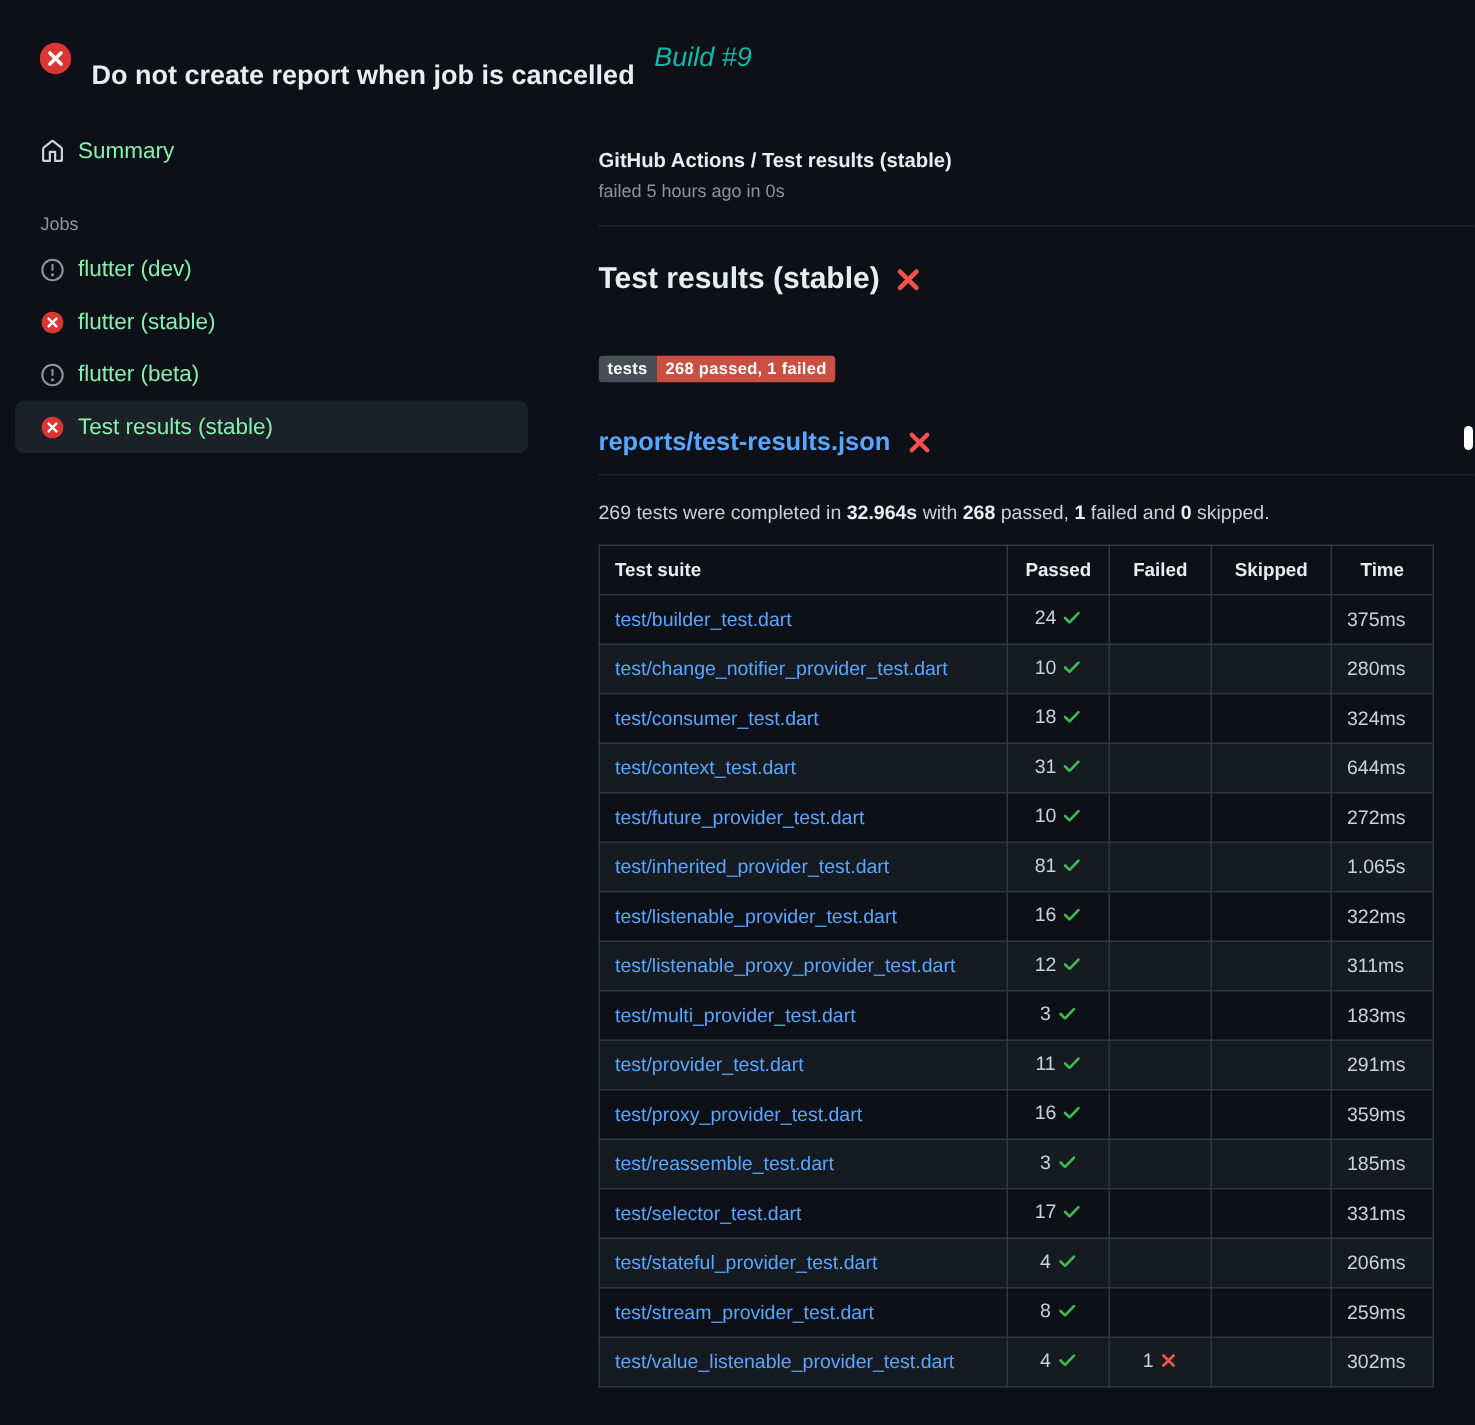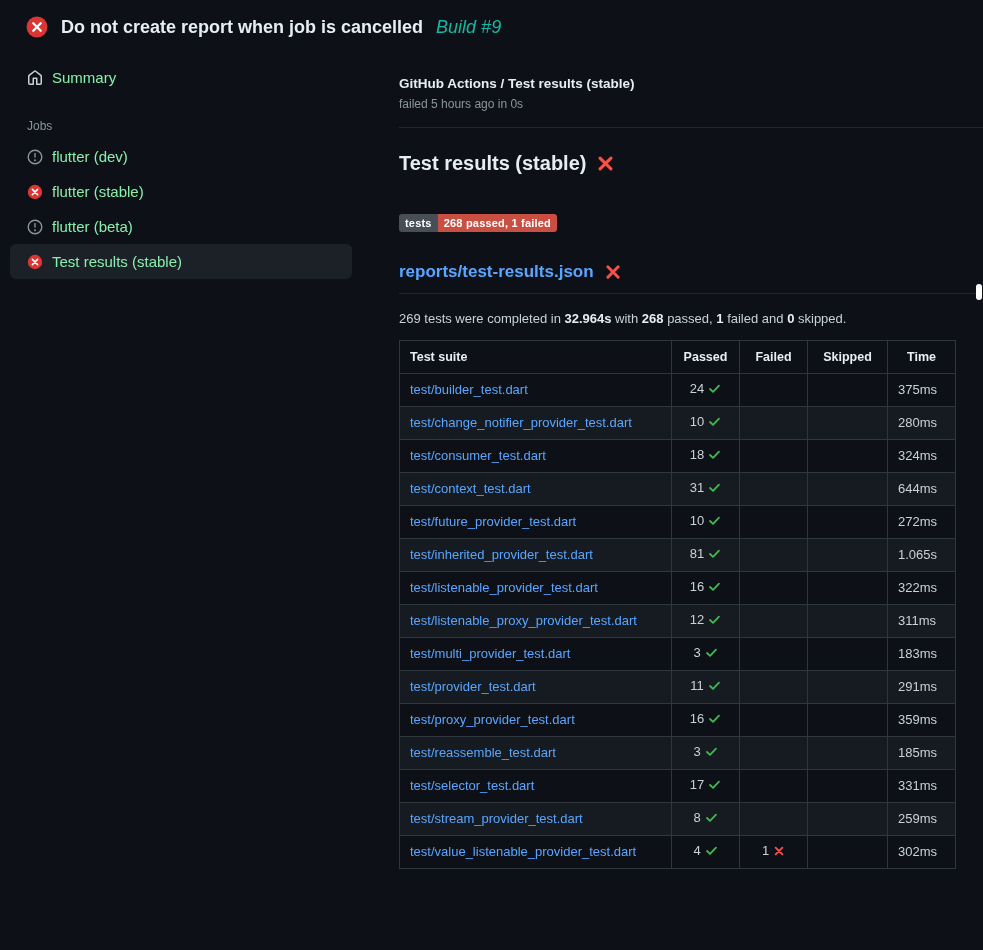--- a/index.html
+++ b/index.html
@@ -14,21 +14,21 @@
   }
   a { text-decoration: none; }
 
   
   .topbar {
     display: flex;
     align-items: center;
     gap: 13px;
     padding: 16px 24px 12px 26px;
   }
-  .topbar .title { font-size: 18px; font-weight: 700; color: #e6edf3; }
+  .topbar .title { font-size: 18px; font-weight: 700; color: #e6edf3; margin-top: 24px; }
   .topbar .build { font-size: 18px; color: #14b8a6; font-style: italic; }
 
   
   .layout { display: flex; align-items: flex-start; }
 
   
   .sidebar { width: 383px; flex: none; padding: 10px 0 0 10px; }
   .side-item {
     display: flex;
     align-items: center;
@@ -363,20 +363,29 @@
           <tr>
         <td class="cell-suite"><a href="#" class="suite-link">test/selector_test.dart</a></td>
         <td class="cell-passed"><span class="num">17</span><span class="mark"><svg width="13" height="13" viewBox="0 0 16 16">
                   <path d="M2.5 8.6 L6.2 12.2 L13.5 4.6" fill="none" stroke="#3fb950" stroke-width="2.2" stroke-linecap="round" stroke-linejoin="round"></path>
                 </svg></span></td>
         <td class="cell-failed"><span class="num"></span></td>
         <td class="cell-skipped"></td>
         <td class="cell-time">331ms</td>
       </tr>
           <tr>
+        <td class="cell-suite"><a href="#" class="suite-link">test/stateful_provider_test.dart</a></td>
+        <td class="cell-passed"><span class="num">4</span><span class="mark"><svg width="13" height="13" viewBox="0 0 16 16">
+                  <path d="M2.5 8.6 L6.2 12.2 L13.5 4.6" fill="none" stroke="#3fb950" stroke-width="2.2" stroke-linecap="round" stroke-linejoin="round"></path>
+                </svg></span></td>
+        <td class="cell-failed"><span class="num"></span></td>
+        <td class="cell-skipped"></td>
+        <td class="cell-time">206ms</td>
+      </tr>
+          <tr>
         <td class="cell-suite"><a href="#" class="suite-link">test/stream_provider_test.dart</a></td>
         <td class="cell-passed"><span class="num">8</span><span class="mark"><svg width="13" height="13" viewBox="0 0 16 16">
                   <path d="M2.5 8.6 L6.2 12.2 L13.5 4.6" fill="none" stroke="#3fb950" stroke-width="2.2" stroke-linecap="round" stroke-linejoin="round"></path>
                 </svg></span></td>
         <td class="cell-failed"><span class="num"></span></td>
         <td class="cell-skipped"></td>
         <td class="cell-time">259ms</td>
       </tr>
           <tr>
         <td class="cell-suite"><a href="#" class="suite-link">test/value_listenable_provider_test.dart</a></td>

